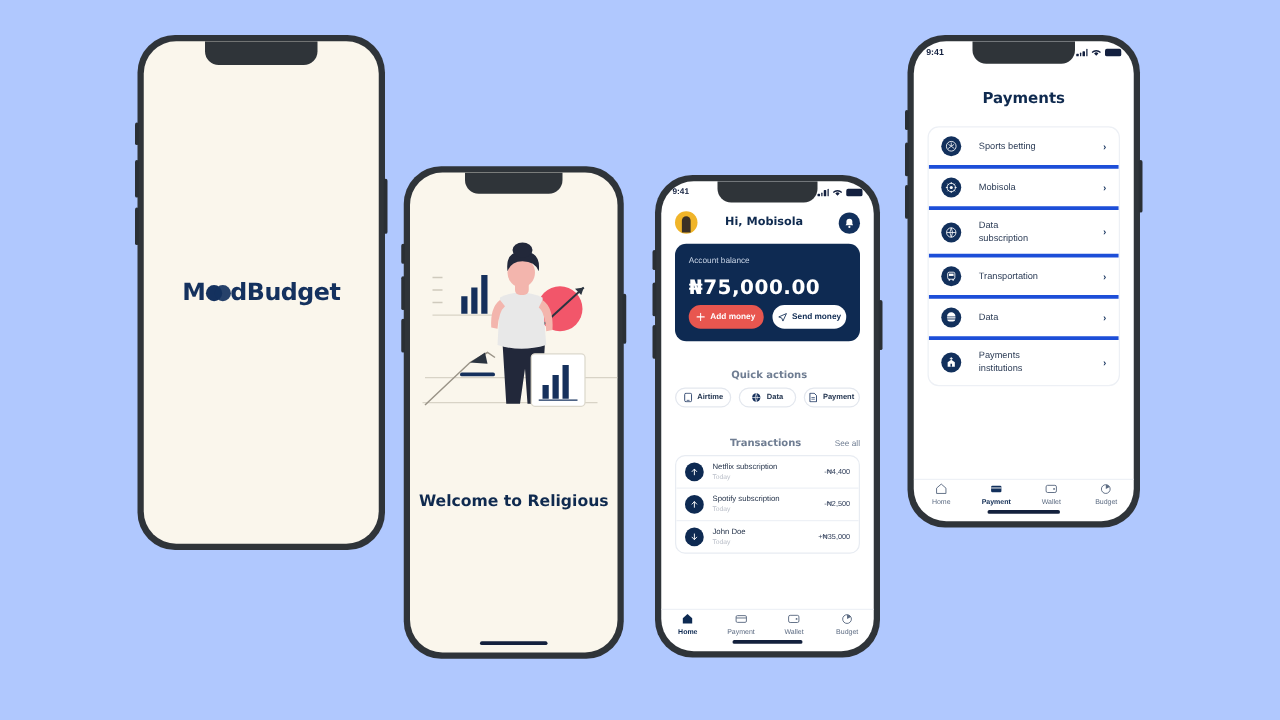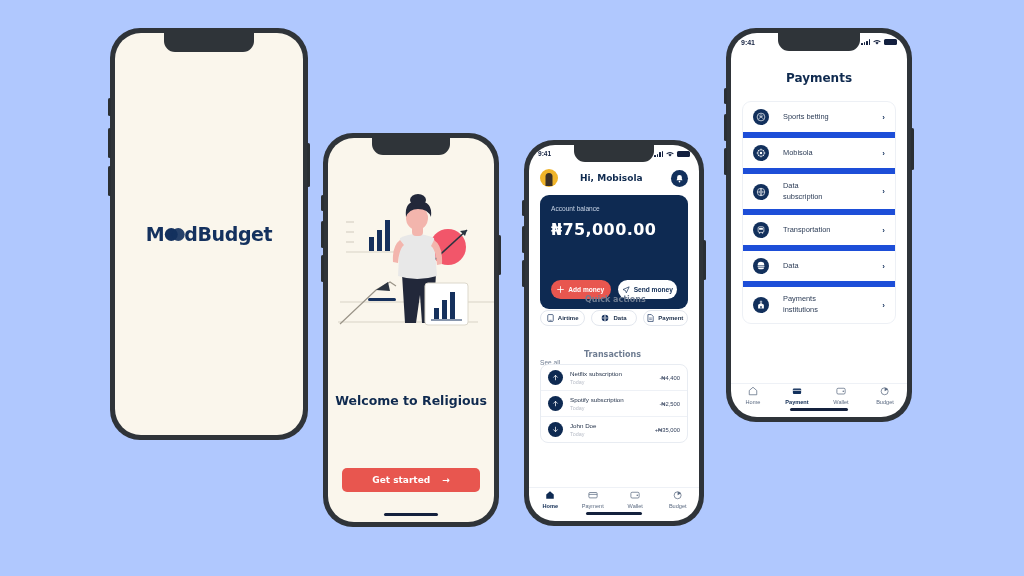--- a/index.html
+++ b/index.html
@@ -66,38 +66,38 @@
   .hdr { position: absolute; top: 24px; left: 11px; right: 11px; display: flex;
          align-items: center; justify-content: space-between; }
   .hdr-l { display: flex; align-items: center; gap: 22px; }
   .avatar { width: 18px; height: 18px; border-radius: 50%; background: #f0b429;
             position: relative; overflow: hidden; }
   .avatar::after { content: ""; position: absolute; left: 50%; top: 4px; transform: translateX(-50%);
                    width: 7px; height: 13px; border-radius: 4px 4px 0 0; background: #3b3026; }
   .greet { font-size: 9px; font-weight: 700; color: #0f2a4f; font-family: "DejaVu Sans", sans-serif; }
   .bell { width: 17px; height: 17px; border-radius: 50%; background: #12305c;
           display: flex; align-items: center; justify-content: center; }
-  .balcard { position: absolute; top: 50px; left: 11px; right: 11px; height: 114px;
+  .balcard { position: absolute; top: 50px; left: 11px; right: 11px; height: 78px;
              background: #0e2a52; border-radius: 9px; padding: 10px 11px; }
   .bal-lbl { font-size: 6.6px; color: #c8d4e6; }
   .bal-amt { margin-top: 8px; font-size: 16px; font-weight: 700; color: #fff;
              letter-spacing: .4px; font-family: "DejaVu Sans", sans-serif; }
   .bal-btns { position: absolute; left: 11px; right: 11px; bottom: 10px; display: flex; gap: 7px; }
   .bbtn { flex: 1; height: 19px; border-radius: 10px; display: flex; align-items: center;
           justify-content: center; gap: 4px; font-size: 6.6px; font-weight: 700; }
   .bbtn.add { background: #e8564f; color: #fff; }
   .bbtn.send { background: #fff; color: #0e2a52; }
   .sect-title { position: absolute; left: 12px; font-size: 8px; font-weight: 600; color: #6f7d92;
                 font-family: "DejaVu Sans", sans-serif; margin-left: 44px; }
   .qa-row { position: absolute; top: 165px; left: 11px; right: 11px; display: flex; gap: 6px; }
   .qa { flex: 1; height: 16px; border: 1px solid #e3e7ee; border-radius: 8px; background: #fff;
         display: flex; align-items: center; justify-content: center; gap: 4px;
         font-size: 6px; font-weight: 600; color: #22344f; }
   .tx-head { position: absolute; top: 205px; left: 11px; right: 11px; display: flex;
-             align-items: flex-start; justify-content: space-between; flex-direction: column; }
+             align-items: flex-end; justify-content: space-between; }
   .seeall { font-size: 6.6px; color: #6f7d92; }
   .tx-card { position: absolute; top: 219px; left: 11px; right: 11px;
              border: 1px solid #e8ecf2; border-radius: 8px; background: #fff; overflow: hidden; }
   .tx { display: flex; align-items: center; padding: 5px 7px; border-bottom: 1px solid #eef1f6; }
   .tx:last-child { border-bottom: none; }
   .tx-ico { width: 15px; height: 15px; border-radius: 50%; background: #0e2a52;
             display: flex; align-items: center; justify-content: center; flex: none; }
   .tx-mid { flex: 1; margin-left: 7px; }
   .tx-name { font-size: 6.2px; color: #1d2c44; }
   .tx-when { font-size: 5.4px; color: #b9bec8; margin-top: 2px; }
@@ -109,21 +109,21 @@
   .tab-div { position: absolute; left: 0; right: 0; bottom: 33px; height: 1px; background: #eef1f6; }
 
   
   #p4 { left: 726px; top: 28px; width: 186px; height: 394px; }
   #p4 .screen { background: #ffffff; }
   #p4 .notch { width: 82px; height: 18px; }
   .pg-title { position: absolute; top: 38px; left: 0; right: 0; text-align: center;
               font-size: 12px; font-weight: 700; color: #0f2a4f; font-family: "DejaVu Sans", sans-serif; }
   .pay-card { position: absolute; top: 68px; left: 11px; right: 11px;
               border: 1px solid #edf0f5; border-radius: 9px; background: #fff; overflow: hidden; }
-  .pay-row { display: flex; align-items: center; padding: 7px 10px; border-bottom: 6px solid #1d4ed8; }
+  .pay-row { display: flex; align-items: center; padding: 7px 10px; border-bottom: 3px solid #1d4ed8; }
   .pay-row:last-child { border-bottom: none; }
   .pay-ico { width: 16px; height: 16px; border-radius: 50%; background: #12305c; flex: none;
              display: flex; align-items: center; justify-content: center; }
   .pay-lbl { flex: 1; margin-left: 14px; font-size: 7.4px; color: #2b3b55; line-height: 1.45; }
   .chev { color: #12305c; font-size: 8px; font-weight: 700; }
 </style>
 </head>
 <body>
 
 <div id="stage">
@@ -194,24 +194,20 @@
 
           <rect x="97" y="93" width="43" height="42" rx="3" fill="#ffffff" stroke="#dcd8cc" stroke-width="1"></rect>
           <rect x="106" y="118" width="5" height="11" fill="#15305c"></rect>
           <rect x="114" y="110" width="5" height="19" fill="#15305c"></rect>
           <rect x="122" y="102" width="5" height="27" fill="#15305c"></rect>
           <line x1="103" y1="130" x2="134" y2="130" stroke="#15305c" stroke-width="1"></line>
         </svg>
       </div>
 
       <div class="ob-title">Welcome to Religious</div>
-      <div class="ob-btn">
-        <span>Get started</span>
-        <span>→</span>
-      </div>
       <div class="homebar" style="width:54px;"></div>
     </div>
   </div>
 
   <div class="phone" id="p3">
     <div class="sidebtn l" style="top:60px;height:16px;"></div>
     <div class="sidebtn l" style="top:86px;height:27px;"></div>
     <div class="sidebtn l" style="top:120px;height:27px;"></div>
     <div class="sidebtn r" style="top:100px;height:40px;"></div>
     <div class="screen">

